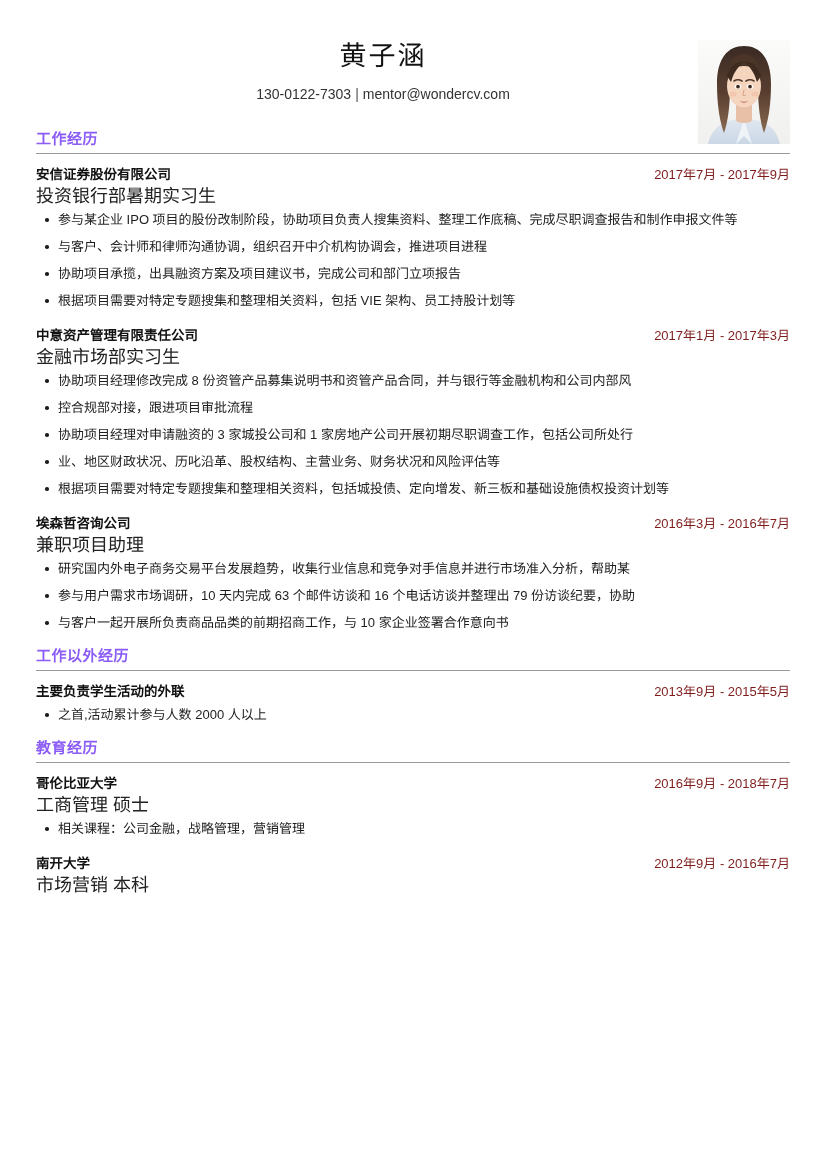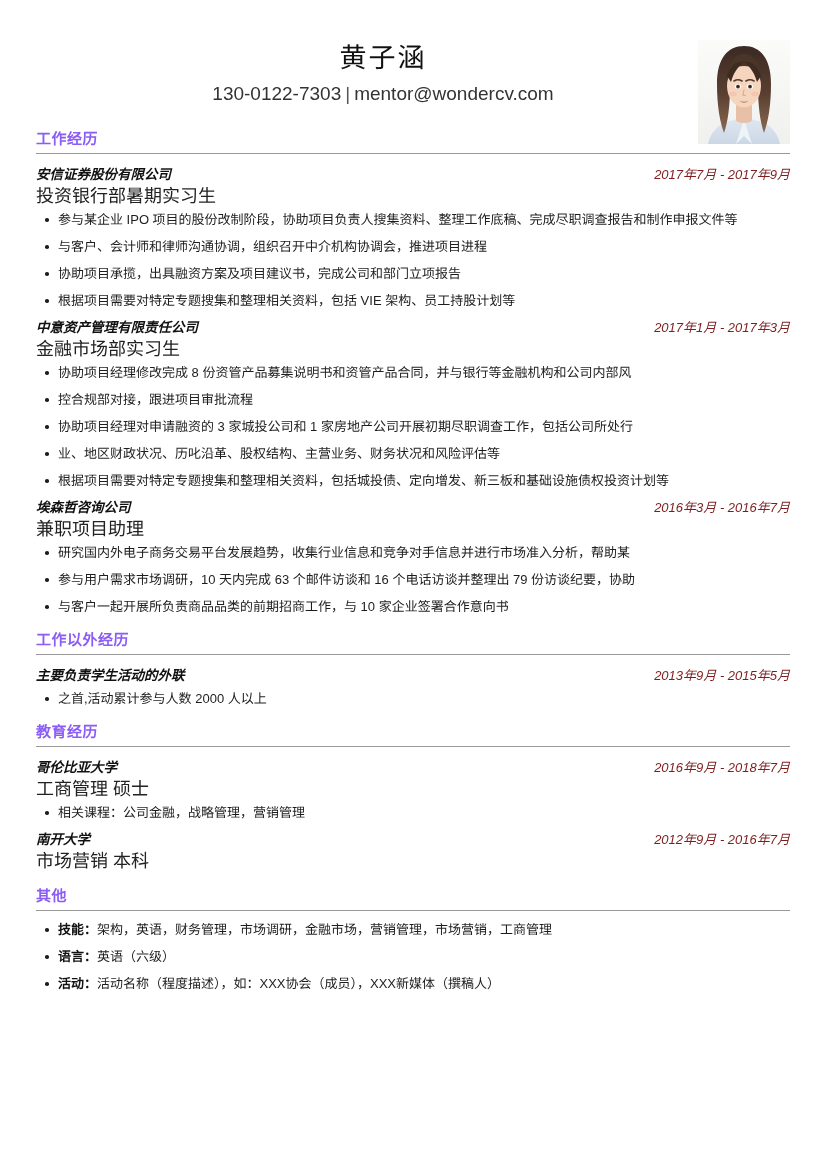--- a/index.html
+++ b/index.html
@@ -29,24 +29,25 @@
     text-align: center;
     padding-right: 60px;
   }
   .full-name {
     font-size: 27px;
     font-weight: 400;
     letter-spacing: 2px;
     color: #111111;
     line-height: 36px;
     margin: 0;
+    font-family: Liberation Mono, monospace;
   }
   .contact-line {
     margin-top: 9px;
-    font-size: 19px;
+    font-size: 14px;
     color: #333333;
     line-height: 18px;
     white-space: nowrap;
   }
   .contact-sep {
     margin: 0 4px;
     color: #555555;
   }
 
   
@@ -84,21 +85,20 @@
   }
 
   .entry {
     margin-bottom: 4px;
   }
   .entry-head {
     display: flex;
     justify-content: space-between;
     align-items: flex-end;
     line-height: 21px;
-    font-style: italic;
   }
   .entry-org {
     font-size: 13.5px;
     font-weight: bold;
     color: #111111;
   }
   .entry-date {
     font-size: 13px;
     color: #7f1d1d;
     white-space: nowrap;
@@ -128,21 +128,21 @@
     position: absolute;
     left: 9px;
     top: 7px;
     width: 3.6px;
     height: 3.6px;
     border-radius: 50%;
     background: #1d1d1d;
   }
   ul.bullets > li:last-child { margin-bottom: 4px; }
 
-  .entry + .entry { margin-top: 7px; }
+  .entry + .entry { margin-top: 15px; }
 
   
   .kv-label {
     font-weight: bold;
     color: #111111;
   }
 
   .edu-course { margin-top: 2px; font-family: Liberation Serif, serif; }
   .edu-course > li { margin-bottom: 4px; }
 </style>
@@ -283,24 +283,15 @@
           <div class="entry">
             <div class="entry-head">
               <span class="entry-org">南开大学</span>
               <span class="entry-date">2012年9月 - 2016年7月</span>
             </div>
             <div class="entry-role">市场营销 本科</div>
           </div>
         </div>
       </div>
 
-    <div class="section">
-      <div class="section-title">其他</div>
-      <div class="section-rule"></div>
-      <ul class="bullets" id="other-root">
-          <li><span class="kv-label">技能：</span><span>架构，英语，财务管理，市场调研，金融市场，营销管理，市场营销，工商管理</span></li>
-          <li><span class="kv-label">语言：</span><span>英语（六级）</span></li>
-          <li><span class="kv-label">活动：</span><span>活动名称（程度描述），如：XXX协会（成员），XXX新媒体（撰稿人）</span></li>
-        </ul>
-    </div>
   </div>
 
 </div>
 
 </body></html>

